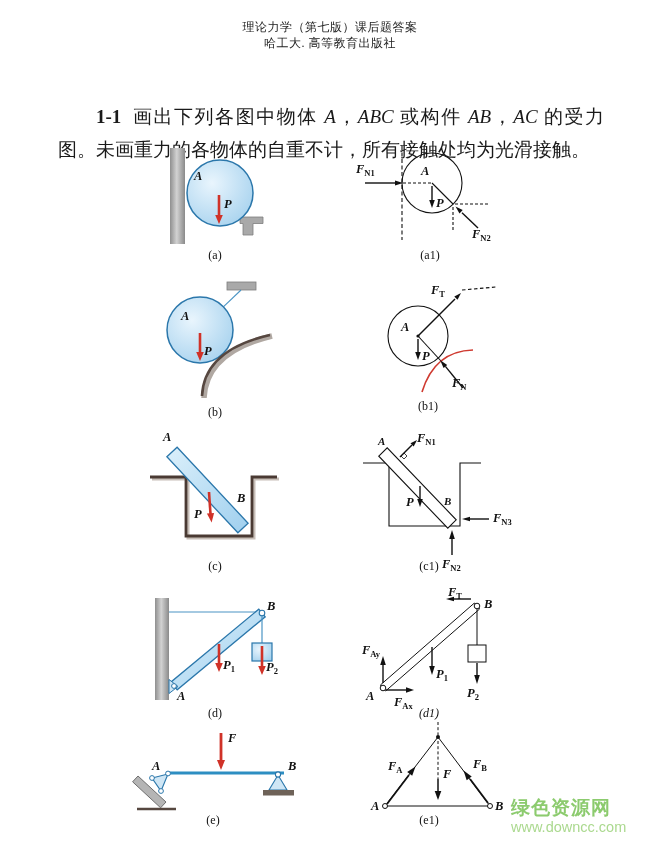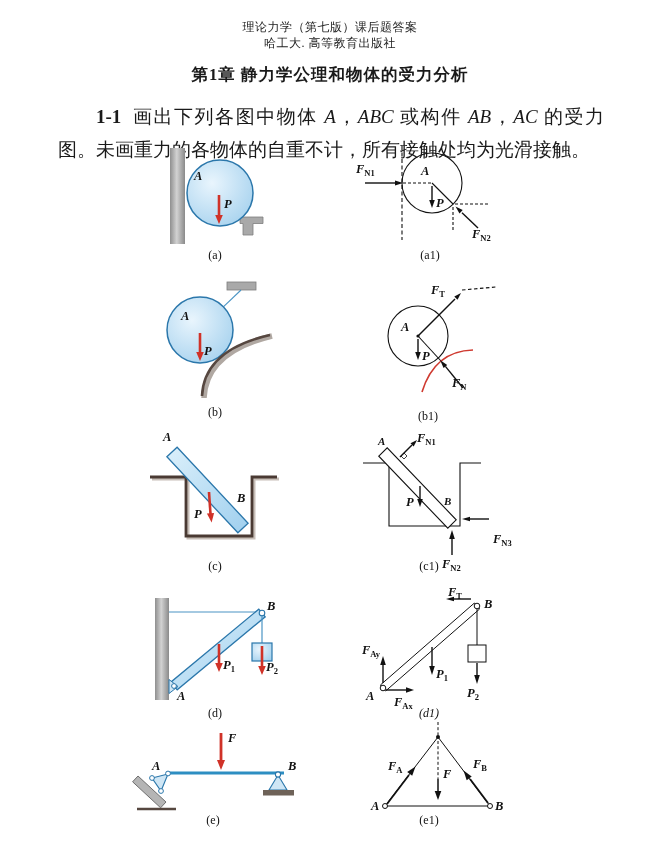--- a/index.html
+++ b/index.html
@@ -21,21 +21,20 @@
   .wm .wm1{font-size:19px; font-weight:bold; color:#8ccb6e; letter-spacing:1px; line-height:1.1;}
   .wm .wm2{font-size:14.5px; color:#abd98f; line-height:1.2;}
 </style>
 </head>
 <body>
 
 <div class="page">
 
   <div class="hdr" style="top:19px;">理论力学（第七版）课后题答案</div>
   <div class="hdr" style="top:35px;">哈工大. 高等教育出版社</div>
-  <div class="title" style="top:64px;">第1章 静力学公理和物体的受力分析</div>
 
   <div class="para" style="top:100px;"><span class="pnum">1-1</span><span>画出下列各图中物体 </span><span class="it">A</span><span>，</span><span class="it">ABC</span><span> 或构件 </span><span class="it">AB</span><span>，</span><span class="it">AC</span><span> 的受力图。未画重力的各物体的自重不计，所有接触处均为光滑接触。</span></div>
 
   <svg class="canvas" width="660" height="855" viewBox="0 0 660 855">
     <defs>
       <linearGradient id="wallG" x1="0" y1="0" x2="1" y2="0">
         <stop offset="0" stop-color="#8f8f8f"></stop>
           <stop offset="0.45" stop-color="#d2d2d2"></stop>
           <stop offset="1" stop-color="#8a8a8a"></stop>
       </linearGradient>
@@ -195,32 +194,32 @@
   <div class="cap" style="left:430px;top:248px;text-align:right;">(a1)</div>
 
   <span class="lbl" style="left:181px;top:310px;">A</span>
   <span class="lbl" style="left:204px;top:345px;">P</span>
   <div class="cap" style="left:215px;top:405px;">(b)</div>
 
   <span class="lbl" style="left:431px;top:284px;"><i>F</i><sub>T</sub></span>
   <span class="lbl" style="left:401px;top:321px;">A</span>
   <span class="lbl" style="left:422px;top:350px;">P</span>
   <span class="lbl" style="left:452px;top:377px;"><i>F</i><sub>N</sub></span>
-  <div class="cap" style="left:428px;top:409px;">(b1)</div>
+  <div class="cap" style="left:428px;top:399px;">(b1)</div>
 
   <span class="lbl" style="left:163px;top:431px;">A</span>
   <span class="lbl" style="left:237px;top:492px;">B</span>
   <span class="lbl" style="left:194px;top:508px;">P</span>
   <div class="cap" style="left:215px;top:559px;">(c)</div>
 
   <span class="lbl" style="left:378px;top:436px;font-size:11px;">A</span>
   <span class="lbl" style="left:417px;top:432px;"><i>F</i><sub>N1</sub></span>
   <span class="lbl" style="left:406px;top:496px;">P</span>
   <span class="lbl" style="left:444px;top:496px;font-size:11px;">B</span>
-  <span class="lbl" style="left:493px;top:512px;margin-top:21px;"><i>F</i><sub>N3</sub></span>
+  <span class="lbl" style="left:493px;top:512px;"><i>F</i><sub>N3</sub></span>
   <span class="lbl" style="left:442px;top:558px;"><i>F</i><sub>N2</sub></span>
   <div class="cap" style="left:429px;top:559px;">(c1)</div>
 
   <span class="lbl" style="left:267px;top:600px;">B</span>
   <span class="lbl" style="left:177px;top:690px;">A</span>
   <span class="lbl" style="left:223px;top:659px;"><i>P</i><sub>1</sub></span>
   <span class="lbl" style="left:266px;top:661px;"><i>P</i><sub>2</sub></span>
   <div class="cap" style="left:215px;top:706px;">(d)</div>
 
   <span class="lbl" style="left:448px;top:586px;"><i>F</i><sub>T</sub></span>
@@ -238,15 +237,17 @@
   <div class="cap" style="left:213px;top:813px;">(e)</div>
 
   <span class="lbl" style="left:388px;top:760px;"><i>F</i><sub>A</sub></span>
   <span class="lbl" style="left:443px;top:768px;">F</span>
   <span class="lbl" style="left:473px;top:758px;"><i>F</i><sub>B</sub></span>
   <span class="lbl" style="left:371px;top:800px;">A</span>
   <span class="lbl" style="left:495px;top:800px;">B</span>
   <div class="cap" style="left:429px;top:813px;">(e1)</div>
 
   <div class="wm">
+    <div class="wm1">绿色资源网</div>
+    <div class="wm2">www.downcc.com</div>
   </div>
 
 </div>
 
 </body></html>

